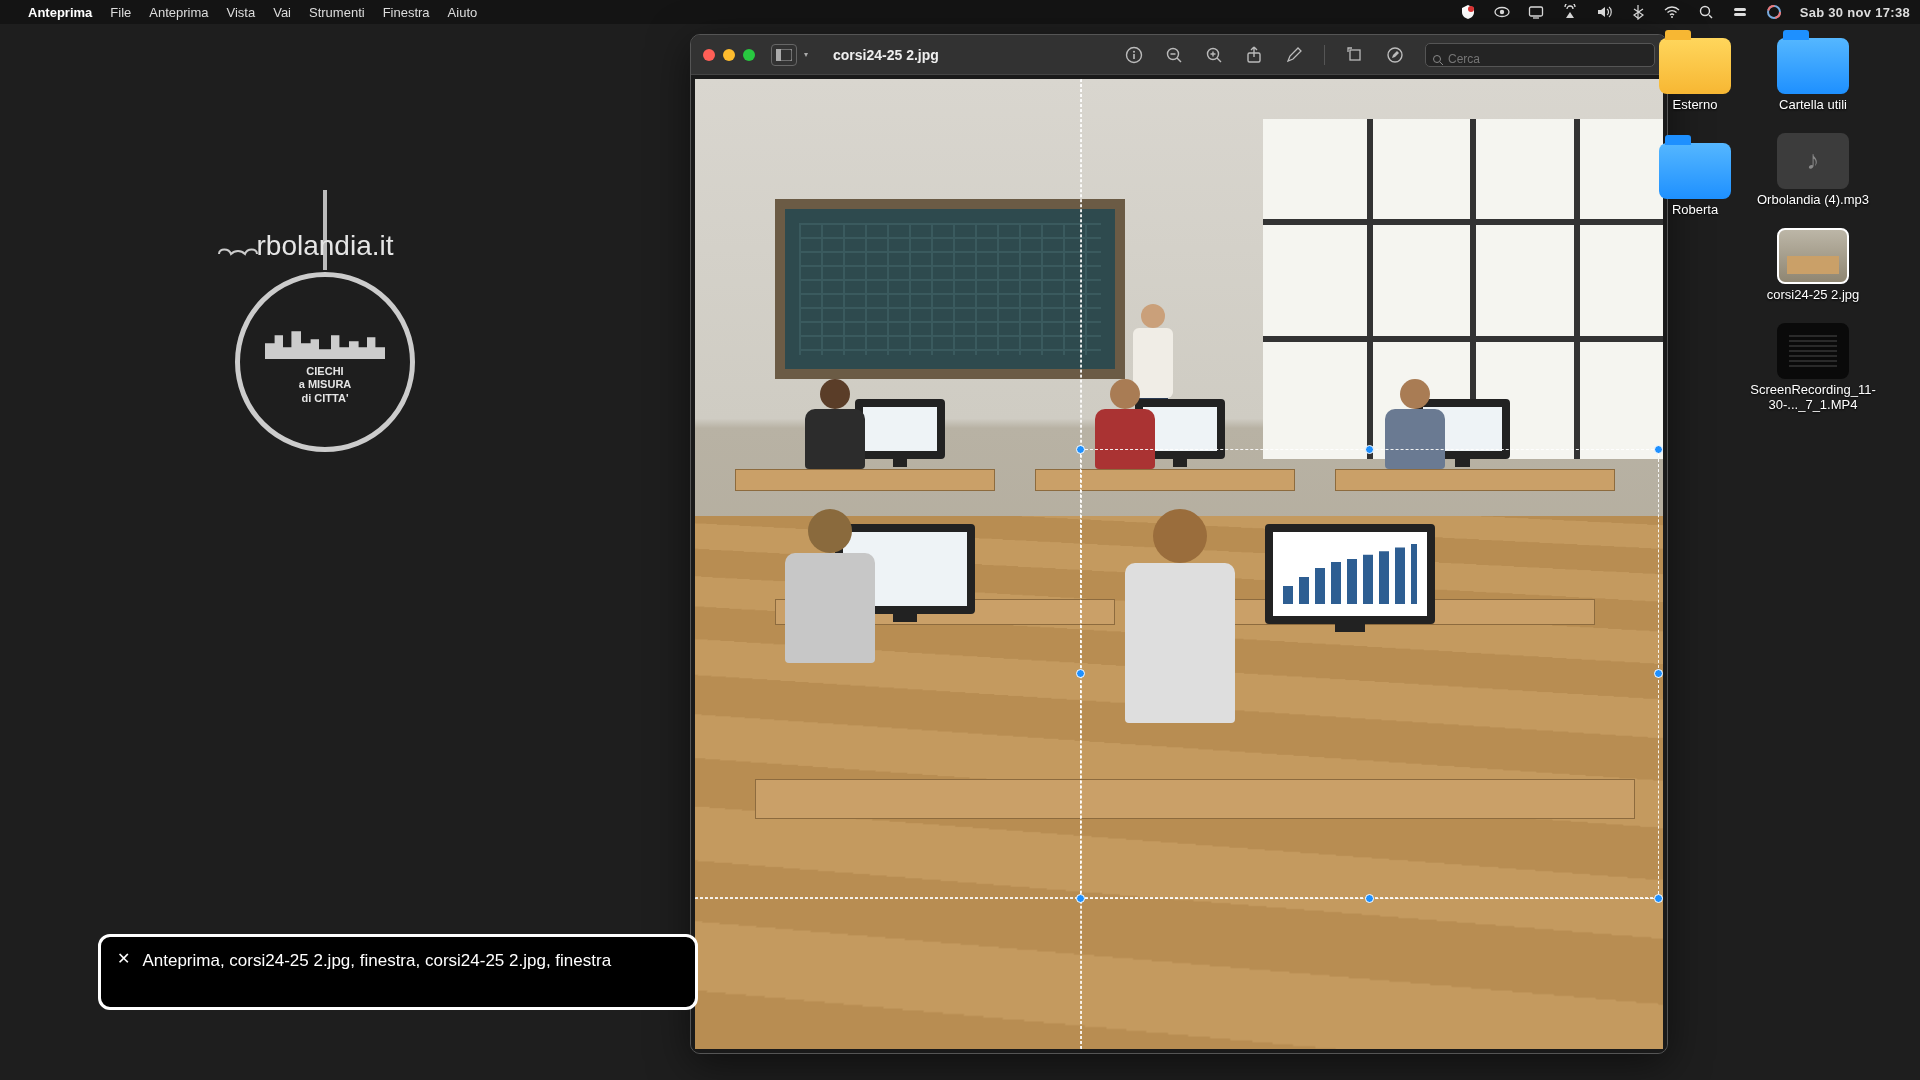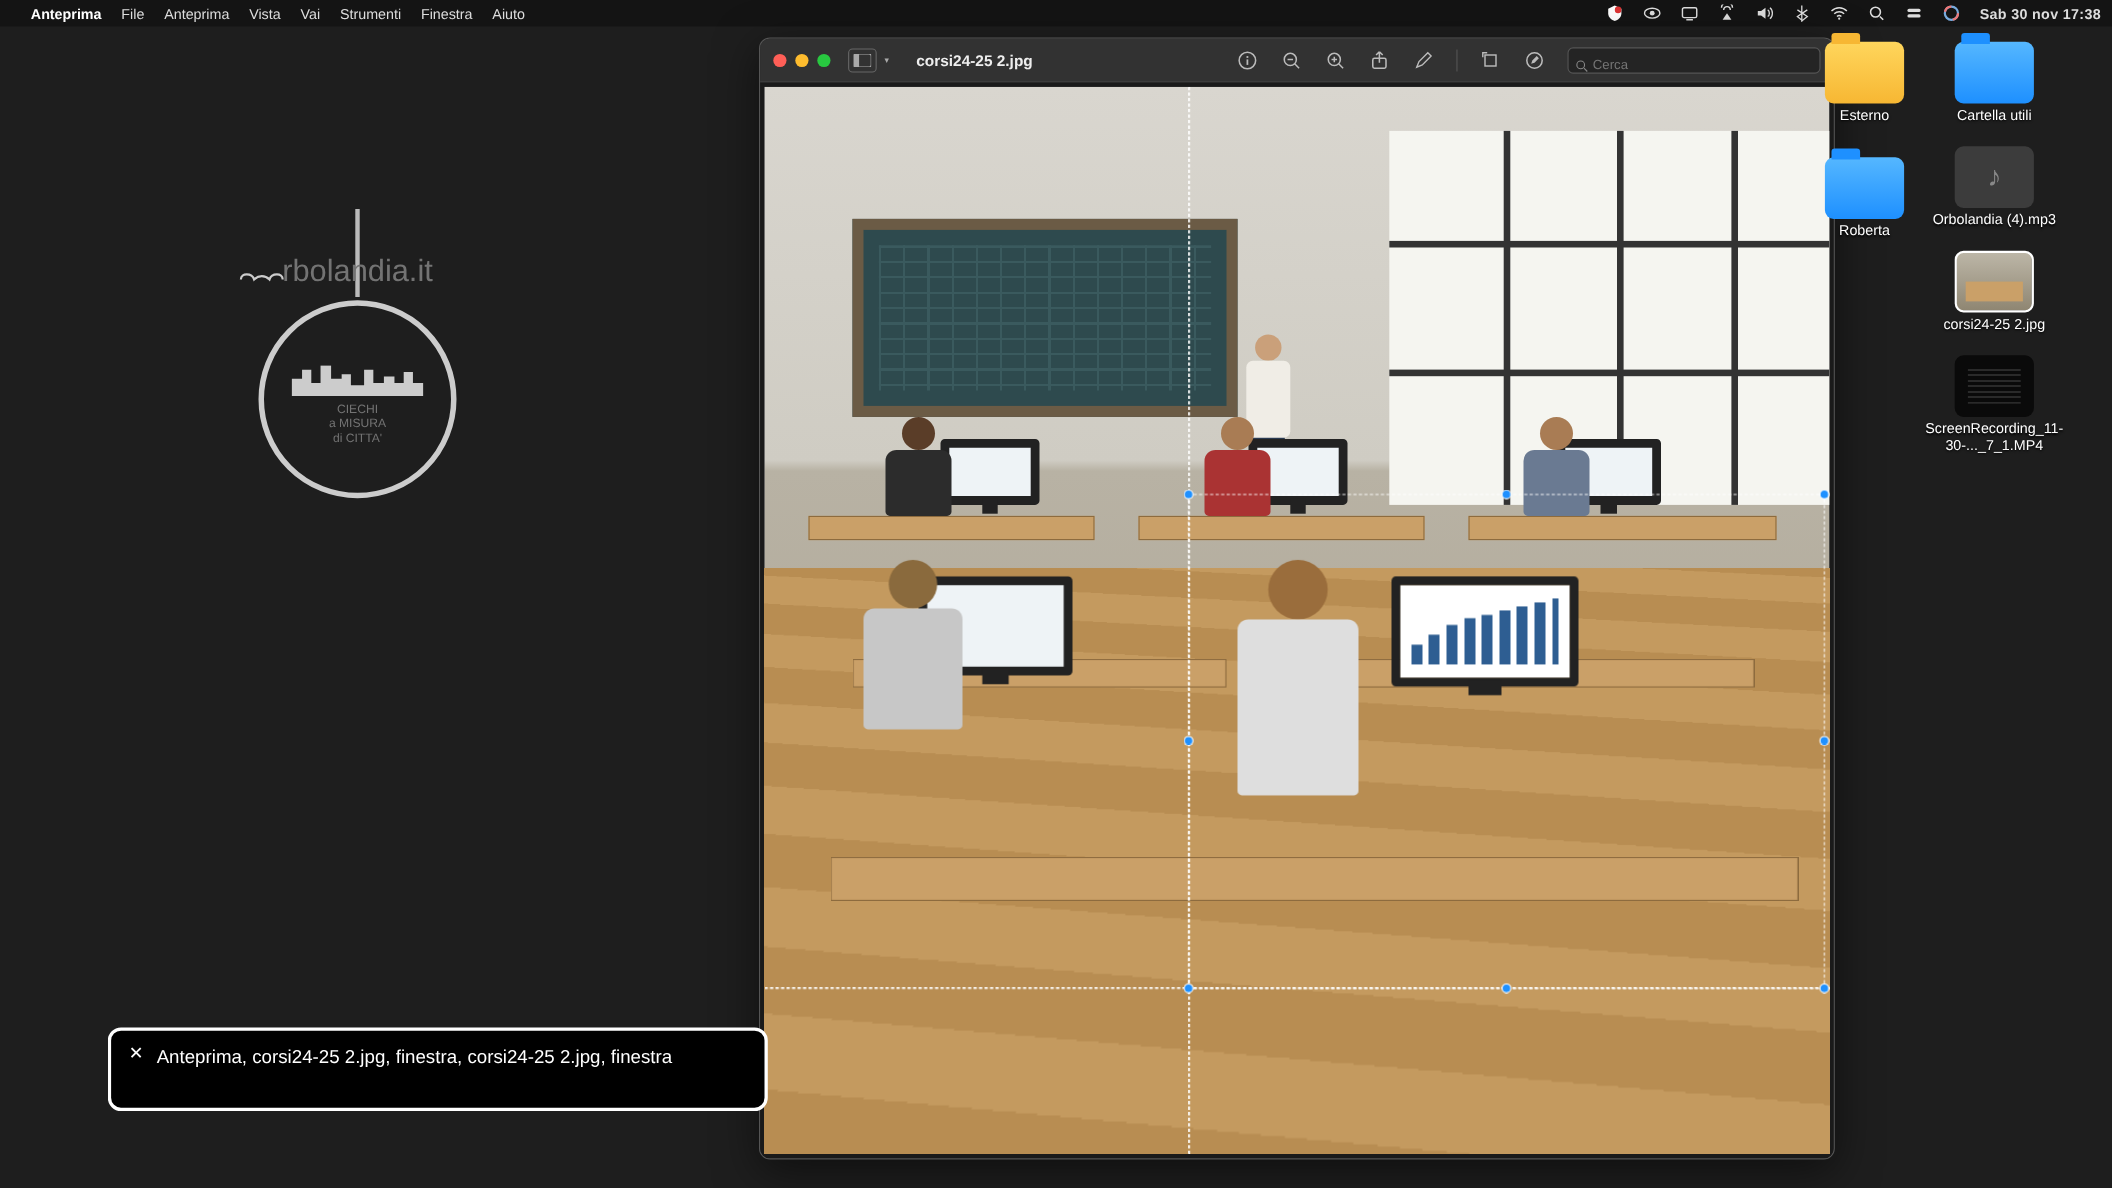--- a/index.html
+++ b/index.html
@@ -9,26 +9,26 @@
 .menubar { position: absolute; top: 0; left: 0; right: 0; height: 24px; background: rgba(20,20,20,.95); display: flex; align-items: center; font-size: 13px; padding: 0 10px; color: #ddd; }
 .menubar .left { display: flex; align-items: center; gap: 18px; }
 .menubar .left .apple { font-size: 14px; }
 .menubar .left .appname { font-weight: 700; color: #fff; }
 .menubar .left span { cursor: default; }
 .menubar .right { margin-left: auto; display: flex; align-items: center; gap: 18px; }
 .menubar .right .icon { width: 16px; height: 16px; display: inline-flex; align-items: center; justify-content: center; }
 .menubar .right .clock { font-weight: 600; letter-spacing: .3px; }
 
 
-.wallpaper-logo { position: absolute; left: 200px; top: 190px; width: 250px; color: #737373; display:flex; flex-direction:column; align-items:center; }
+.wallpaper-logo { position: absolute; left: 200px; top: 190px; width: 250px; color: #e5e5e5; display:flex; flex-direction:column; align-items:center; }
 .wallpaper-logo .brand { font-size: 28px; font-family: Georgia, serif; position:relative; }
 .wallpaper-logo .brand .glasses { position:absolute; left:-40px; top:10px; }
 .wallpaper-logo .circle { margin-top:10px; width:180px; height:180px; border:5px solid #ccc; border-radius:50%; display:flex; flex-direction:column; align-items:center; justify-content:center; gap:6px; }
 .wallpaper-logo .skyline { width:120px; height:40px; background:linear-gradient(#ccc,#ccc); clip-path: polygon(0 100%,0 60%,8% 60%,8% 40%,15% 40%,15% 70%,22% 70%,22% 30%,30% 30%,30% 60%,38% 60%,38% 50%,45% 50%,45% 75%,55% 75%,55% 40%,62% 40%,62% 70%,70% 70%,70% 55%,78% 55%,78% 70%,85% 70%,85% 45%,92% 45%,92% 70%,100% 70%,100% 100%); }
-.wallpaper-logo .tag { font-size:11px; text-align:center; line-height:1.2; }
+.wallpaper-logo .tag { font-size:11px; text-align:center; line-height:1.2;font-weight:bold; }
 .wallpaper-logo .mole { width: 4px; height: 80px; background:#bbb; margin-bottom:-40px; }
 
 
 .win { position: absolute; left: 690px; top: 34px; width: 978px; height: 1020px; background: #2a2a2a; border:1px solid #555; border-radius: 10px; box-shadow: 0 10px 40px rgba(0,0,0,.5); overflow:hidden; display:flex; flex-direction:column; }
 .titlebar { height: 40px; background: #323232; display:flex; align-items:center; padding: 0 12px; gap:10px; border-bottom:1px solid #444; }
 .traffic { display:flex; gap:8px; }
 .traffic span { width:12px; height:12px; border-radius:50%; }
 .traffic .r{background:#ff5f57}.traffic .y{background:#febc2e}.traffic .g{background:#28c840}
 .titlebar .sidebar-btn { width:26px; height:22px; border:1px solid #666; border-radius:4px; display:flex; align-items:center; justify-content:center; margin-left:6px; position:relative; }
 .titlebar .sidebar-btn::after{content:"▾"; font-size:8px; position:absolute; right:-12px; color:#aaa;}

